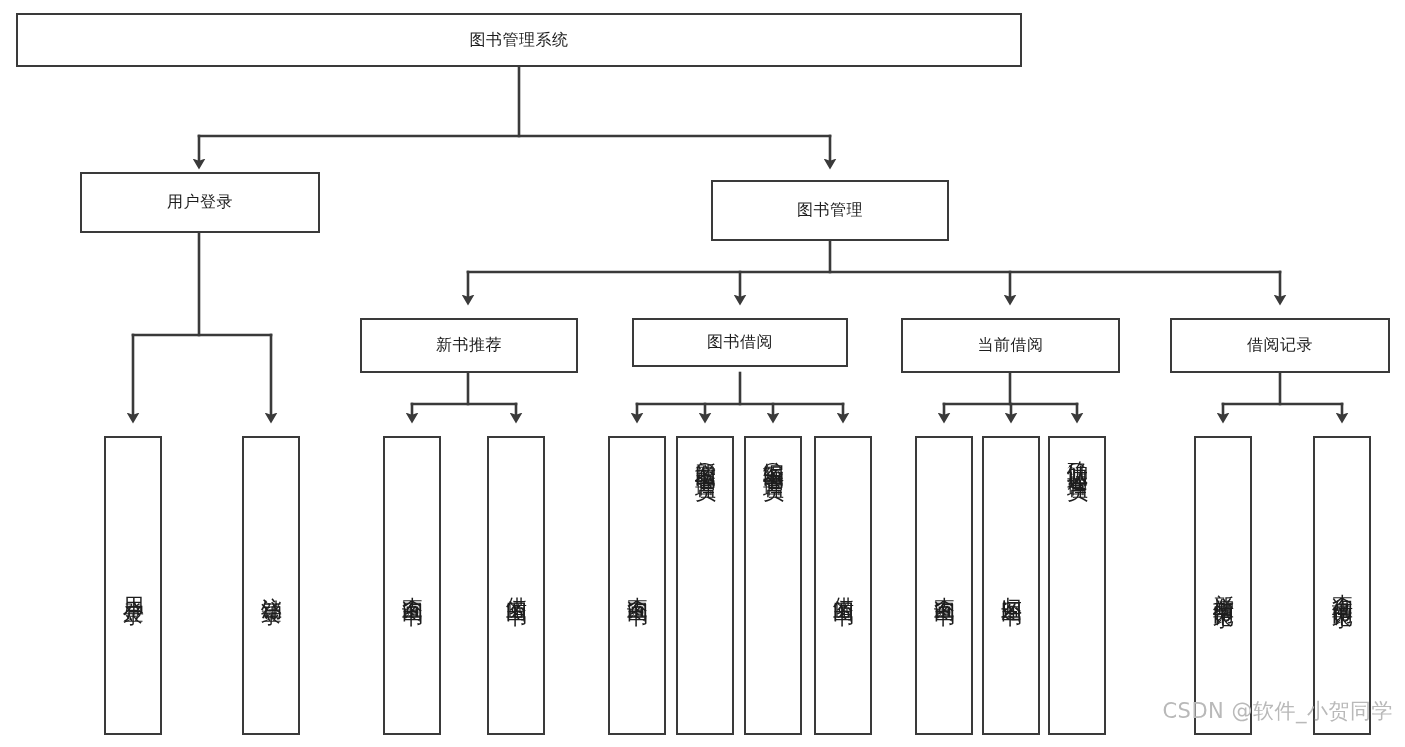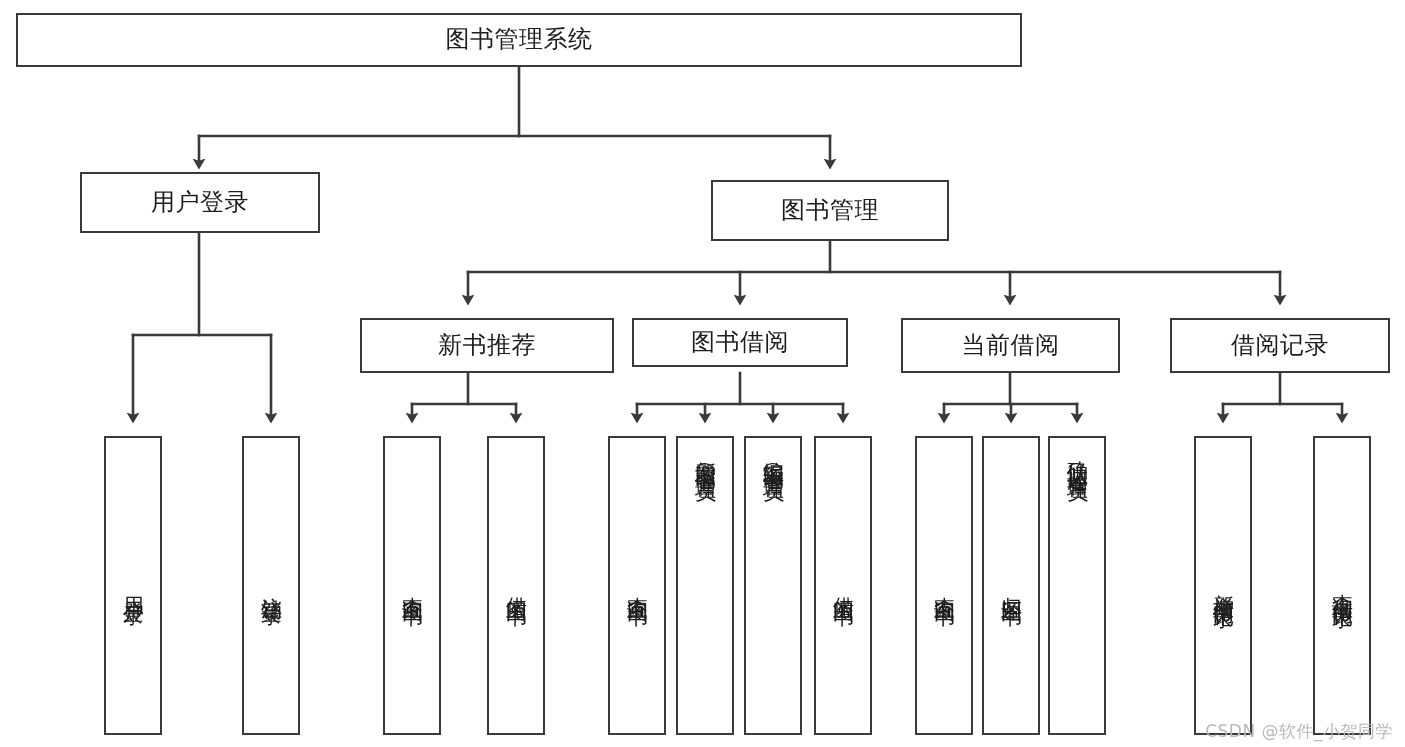--- a/index.html
+++ b/index.html
@@ -25,21 +25,21 @@
     position:absolute;
     box-sizing:border-box;
     background:#ffffff;
     border:2.2px solid #3a3a3a;
     display:flex;
     align-items:center;
     justify-content:center;
     z-index:2;
   }
   .node .cap{
-    font-size:24px;
+    font-size:16px;
     line-height:1.15;
     letter-spacing:0.5px;
     color:#1d1d1d;
     white-space:nowrap;
     text-align:center;
   }
   .node.leaf{
     align-items:flex-start;
     justify-content:center;
     padding-top:8px;
@@ -55,22 +55,22 @@
   .node.leaf.topalign{
     padding-top:6px;
   }
   .node.leaf.midalign{
     align-items:center;
     padding-top:0;
   }
   #watermark{
     position:absolute;
     right:12px;
-    bottom:4px;
-    font-size:17px;
+    bottom:22px;
+    font-size:21px;
     color:#b9b9b9;
     letter-spacing:0.5px;
     white-space:nowrap;
     z-index:5;
     font-family:"DejaVu Sans","Liberation Sans",sans-serif;
   }
 </style>
 </head>
 <body>
 
@@ -133,21 +133,21 @@
   </div>
 
   <div class="node" style="left:80px; top:172px; width:240px; height:61px;">
     <span class="cap">用户登录</span>
   </div>
 
   <div class="node" style="left:711px; top:180px; width:238px; height:61px;">
     <span class="cap">图书管理</span>
   </div>
 
-  <div class="node" style="left:360px; top:318px; width:254px; height:55px;">
+  <div class="node" style="left:360px; top:318px; width:218px; height:55px;">
     <span class="cap">新书推荐</span>
   </div>
 
   <div class="node" style="left:632px; top:318px; width:216px; height:49px;">
     <span class="cap">图书借阅</span>
   </div>
 
   <div class="node" style="left:901px; top:318px; width:219px; height:55px;">
     <span class="cap">当前借阅</span>
   </div>

